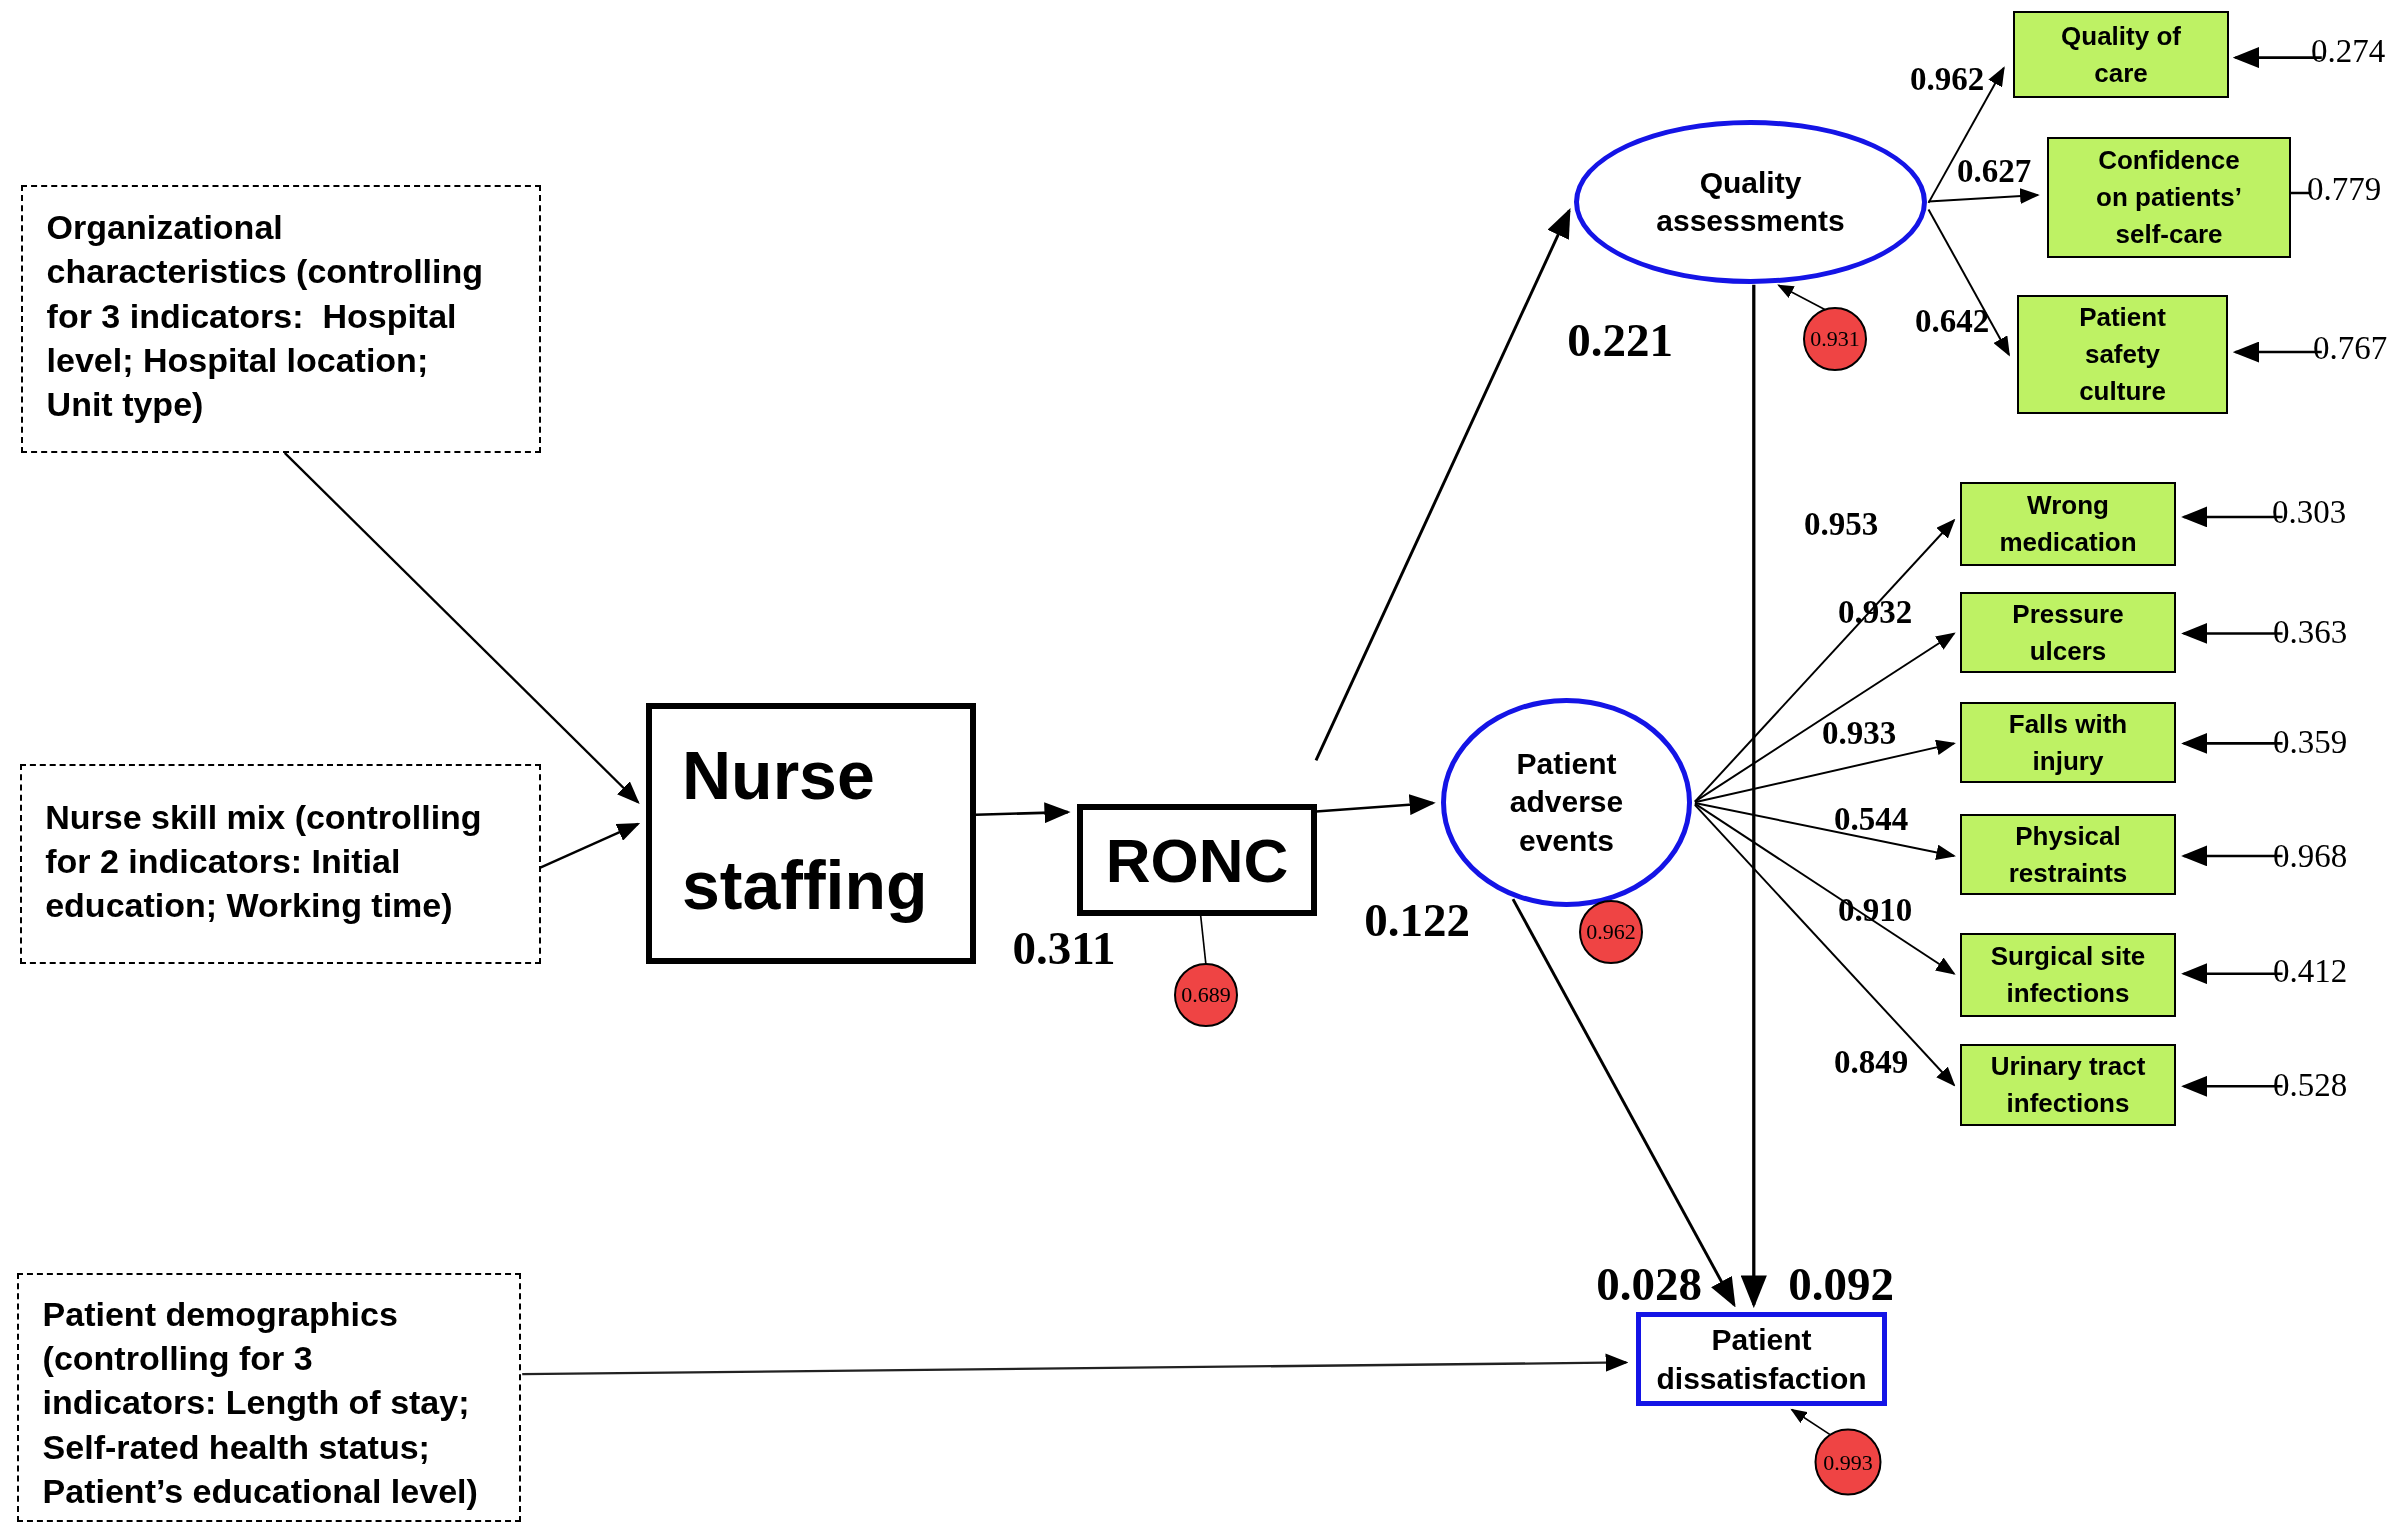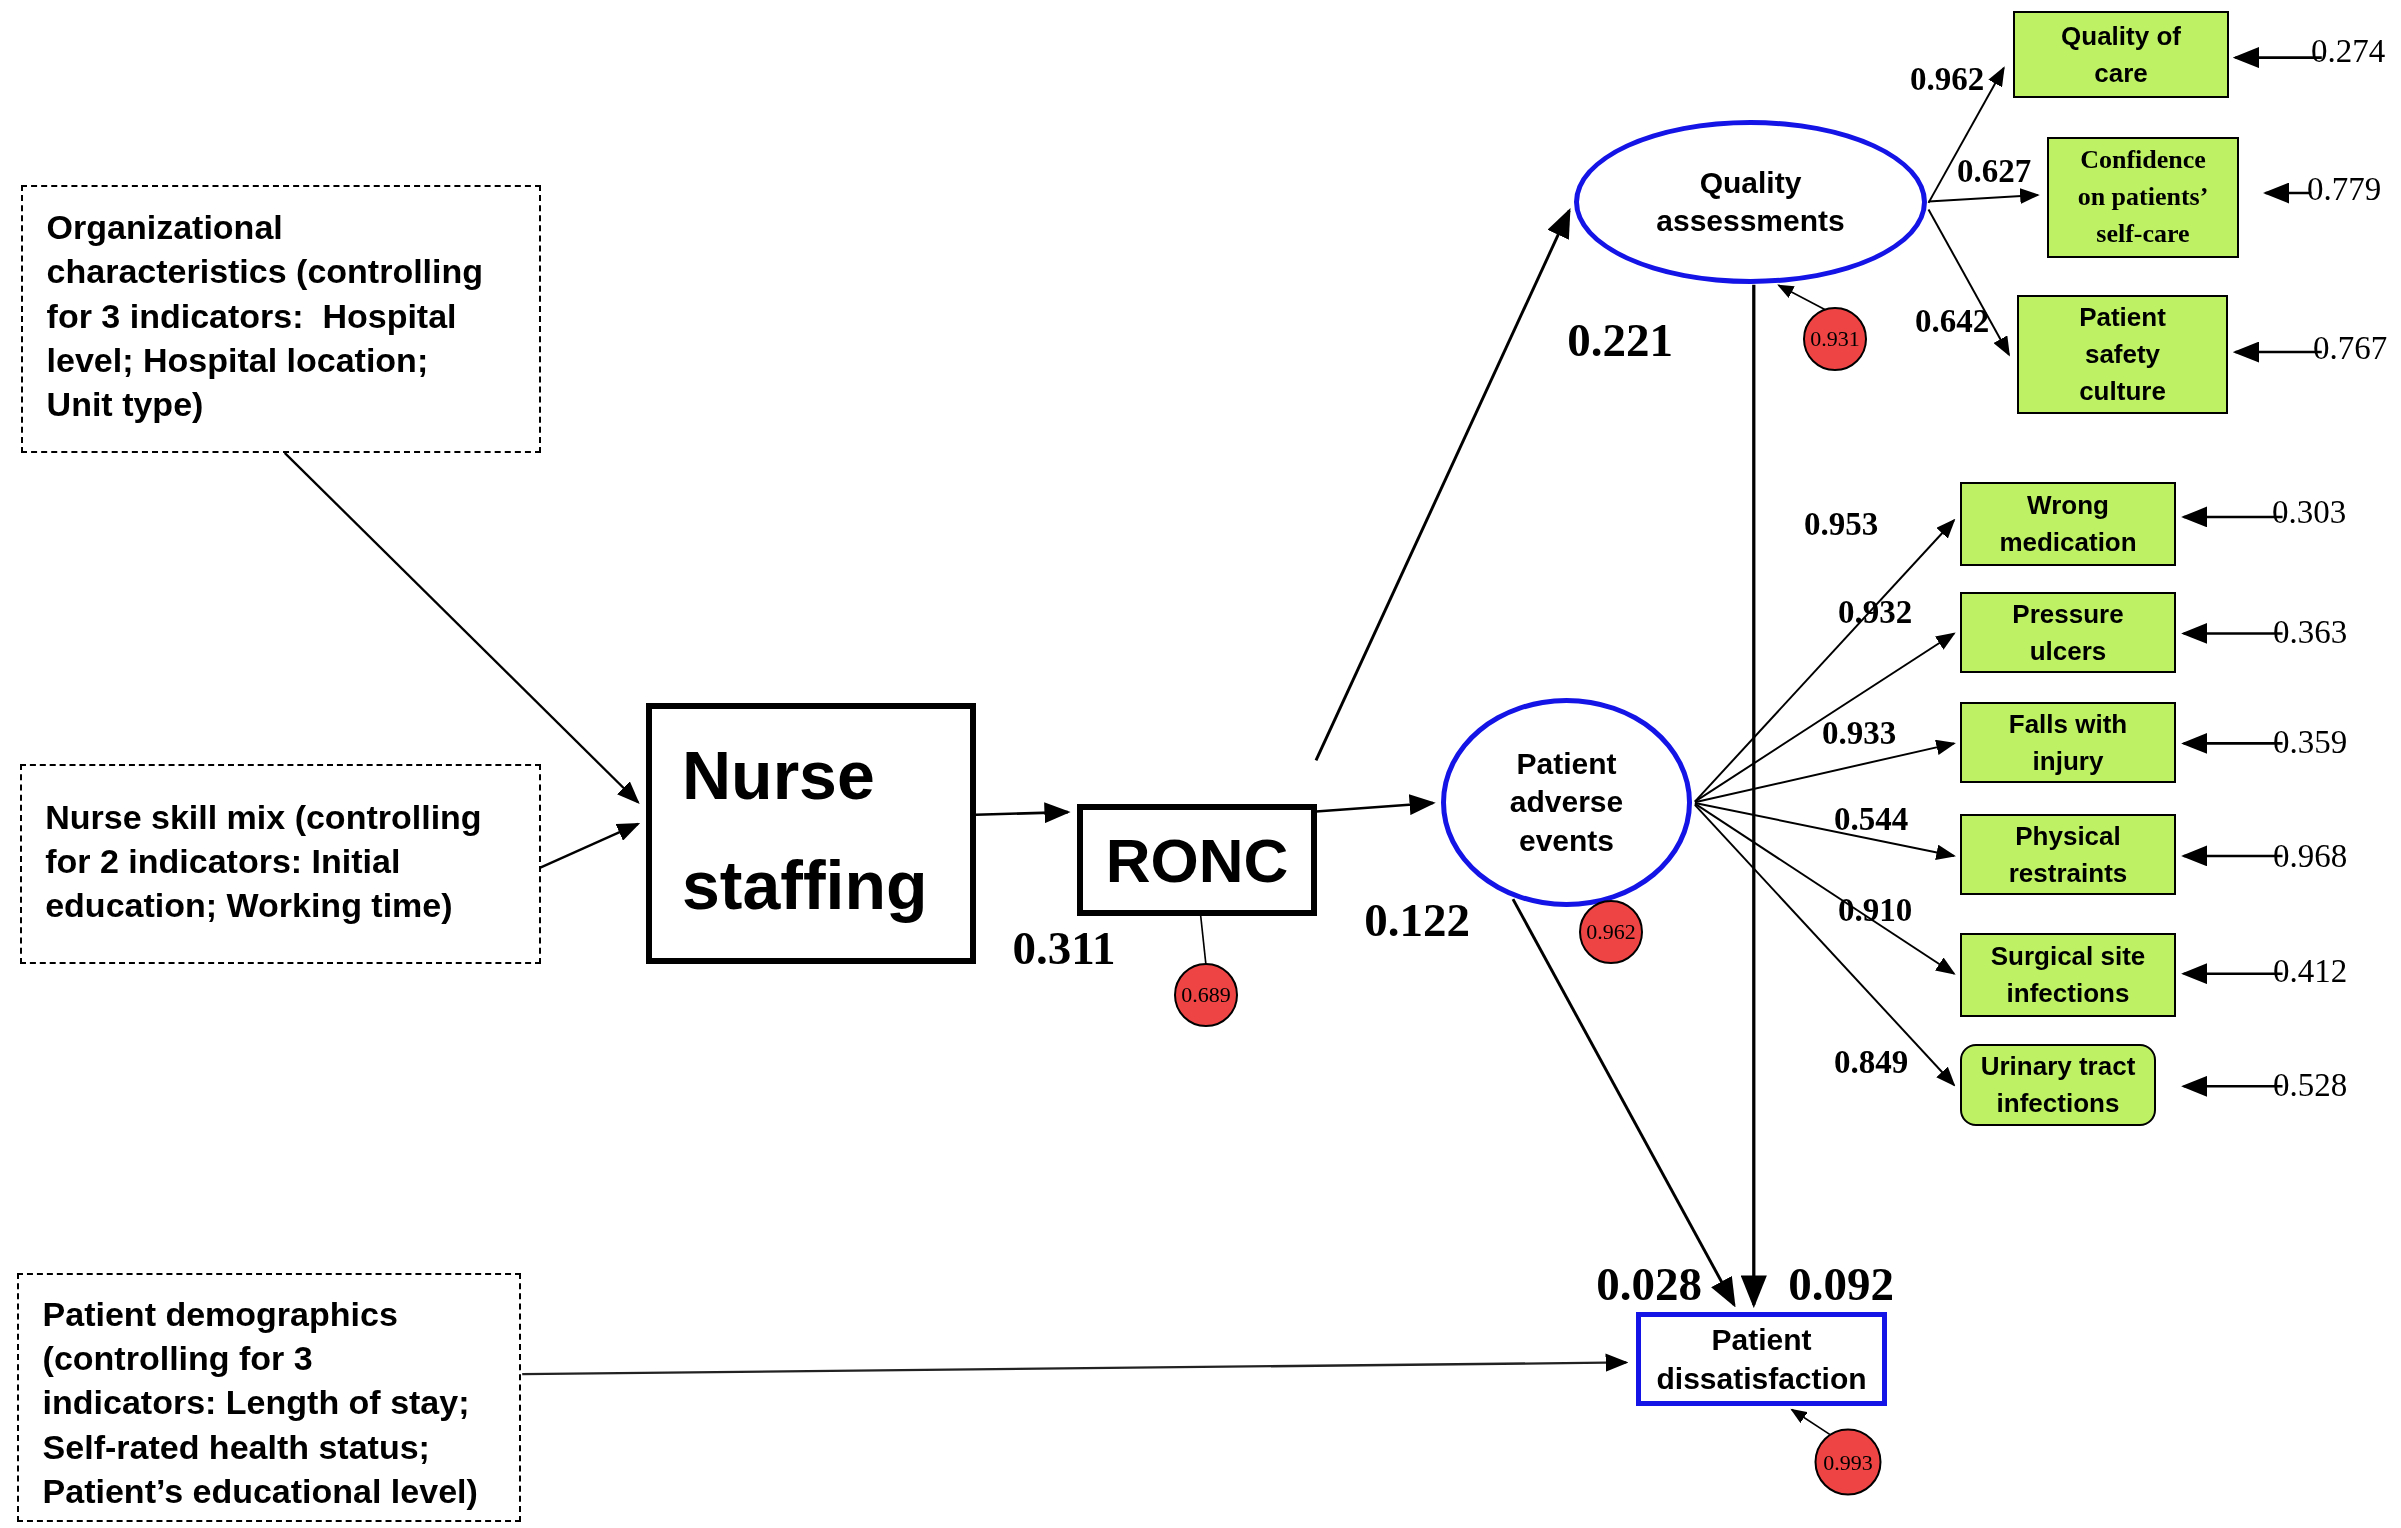--- a/index.html
+++ b/index.html
@@ -110,38 +110,38 @@
 
   <div class="abs latent" style="left:1441px;top:698px;width:251px;height:209px;">Patient
 adverse
 events</div>
 
   <div class="abs pd-box" style="left:1636px;top:1312px;width:251px;height:94px;">Patient
 dissatisfaction</div>
 
   <div class="abs indicator" style="left:2013px;top:11px;width:216px;height:87px;">Quality of
 care</div>
-  <div class="abs indicator" style="left:2047px;top:137px;width:192px;height:121px;font-family:Liberation Serif, serif;">Confidence
+  <div class="abs indicator" style="left:2047px;top:137px;width:244px;height:121px;">Confidence
 on patients’
 self-care</div>
   <div class="abs indicator" style="left:2017px;top:295px;width:211px;height:119px;">Patient
 safety
 culture</div>
 
   <div class="abs indicator" style="left:1960px;top:482px;width:216px;height:84px;">Wrong
 medication</div>
   <div class="abs indicator" style="left:1960px;top:592px;width:216px;height:81px;">Pressure
 ulcers</div>
   <div class="abs indicator" style="left:1960px;top:702px;width:216px;height:81px;">Falls with
 injury</div>
   <div class="abs indicator" style="left:1960px;top:814px;width:216px;height:81px;">Physical
 restraints</div>
   <div class="abs indicator" style="left:1960px;top:933px;width:216px;height:84px;">Surgical site
 infections</div>
-  <div class="abs indicator" style="left:1960px;top:1044px;width:196px;height:82px;border-radius:16px;">Urinary tract
+  <div class="abs indicator" style="left:1960px;top:1044px;width:216px;height:82px;">Urinary tract
 infections</div>
 
   <div class="coef path-coef" style="left:1064px;top:948px;">0.311</div>
   <div class="coef path-coef" style="left:1620px;top:340px;">0.221</div>
   <div class="coef path-coef" style="left:1417px;top:920px;">0.122</div>
   <div class="coef path-coef" style="left:1649px;top:1284px;">0.028</div>
   <div class="coef path-coef" style="left:1841px;top:1284px;">0.092</div>
 
   <div class="coef loading" style="left:1947px;top:79px;">0.962</div>
   <div class="coef loading" style="left:1994px;top:171px;">0.627</div>

